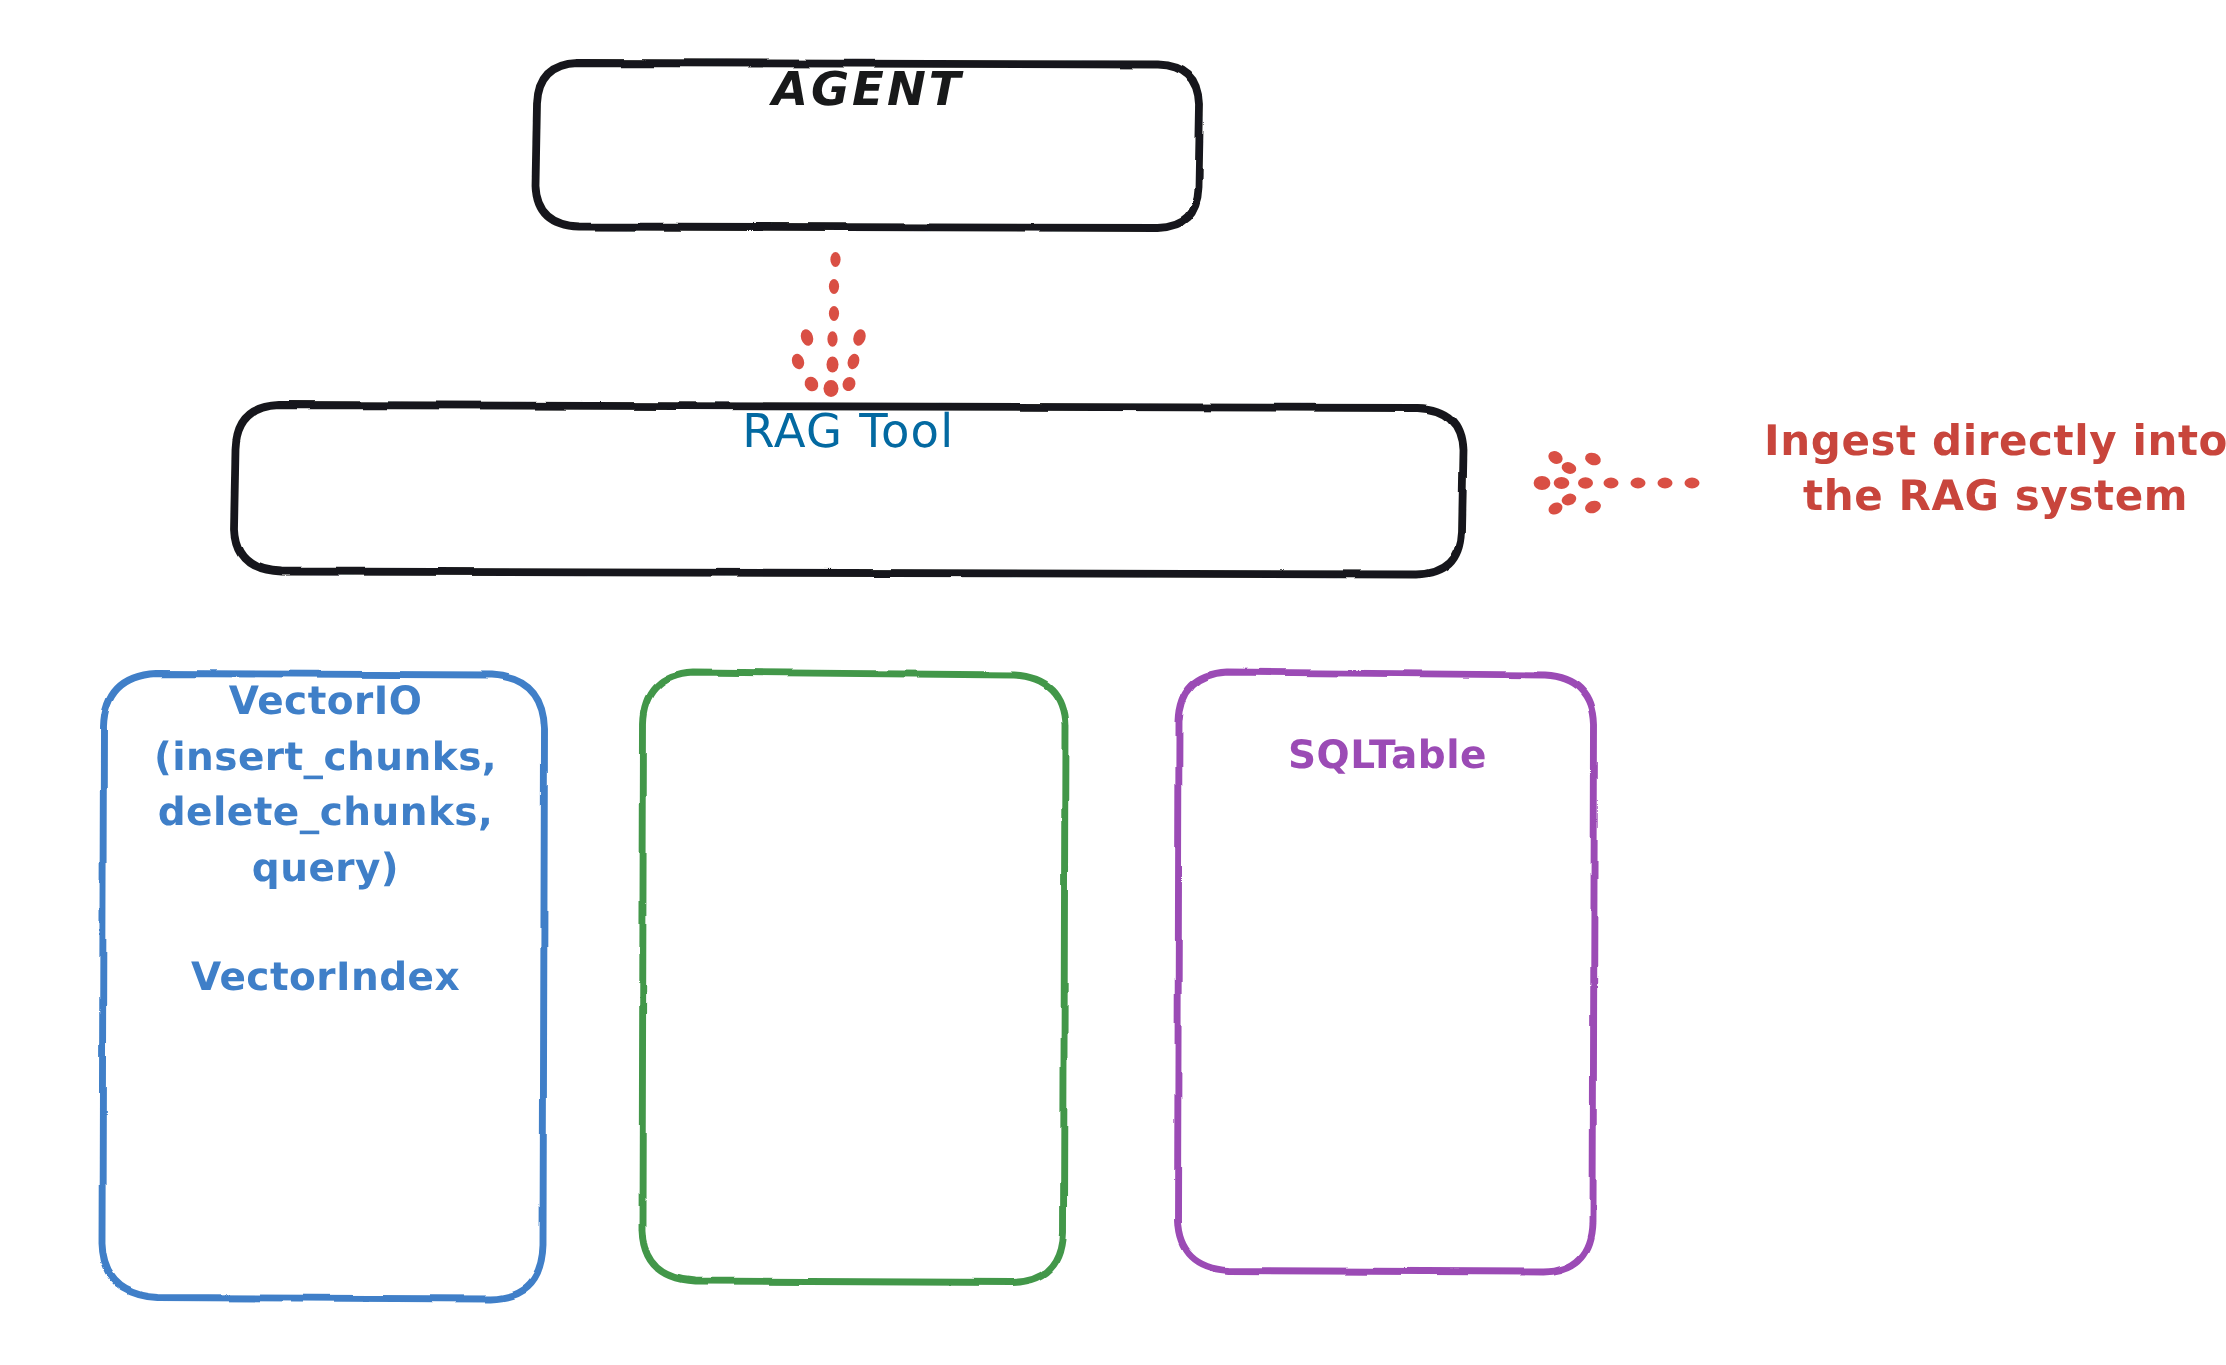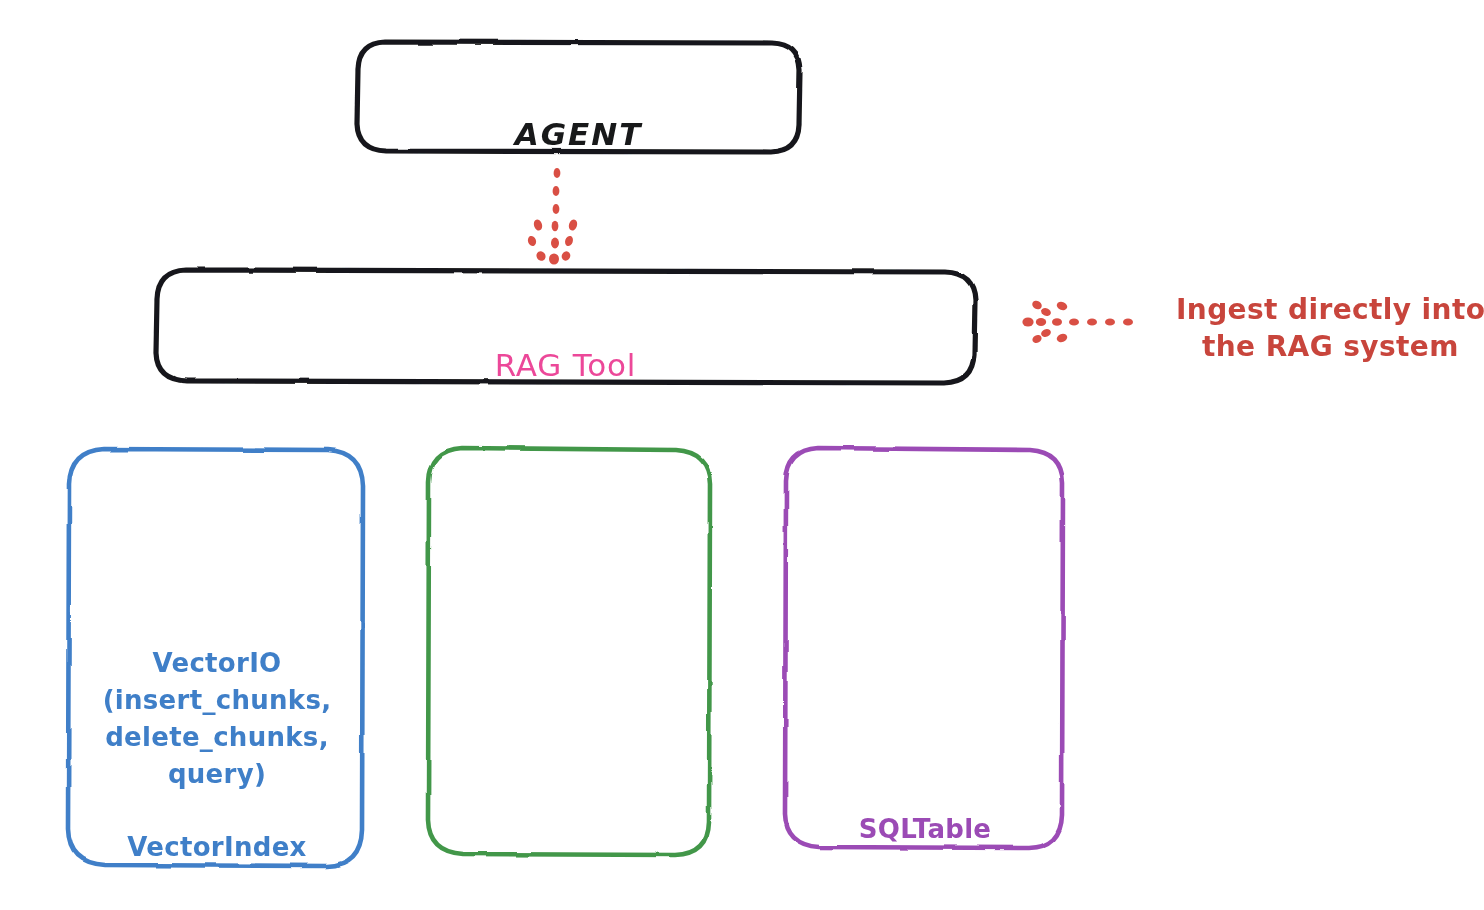--- a/index.html
+++ b/index.html
@@ -22,21 +22,21 @@
     width: 1484px;
     height: 910px;
   }
 
   
   .box-label {
     position: absolute;
     display: flex;
     flex-direction: column;
     align-items: center;
-    justify-content: flex-end;
+    justify-content: flex-start;
     text-align: center;
     pointer-events: none;
     letter-spacing: 0.5px;
   }
 
   .agent-label {
     left: 357px;
     top: 42px;
     width: 443px;
     height: 110px;
@@ -46,21 +46,21 @@
     color: #18191a;
     letter-spacing: 2px;
   }
 
   .rag-label {
     left: 156px;
     top: 270px;
     width: 819px;
     height: 113px;
     font-size: 31px;
-    color: #ec4899;
+    color: #0369a1;
     letter-spacing: 0.8px;
   }
 
   .annotation-label {
     left: 1148px;
     top: 276px;
     width: 320px;
     height: 90px;
     align-items: flex-start;
     text-align: left;

